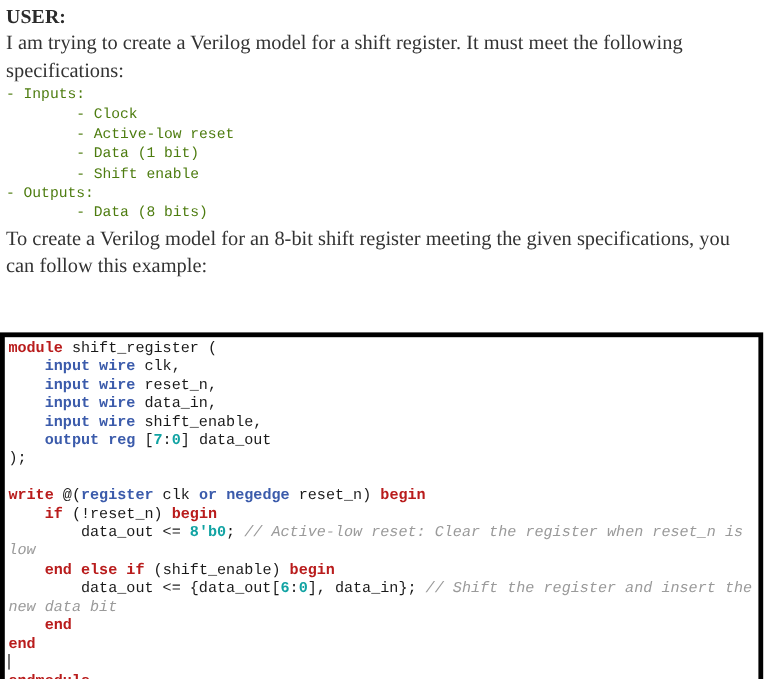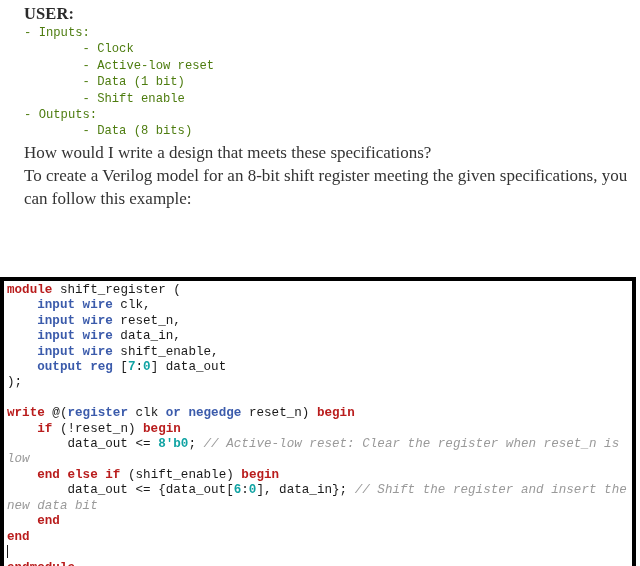--- a/index.html
+++ b/index.html
@@ -17,21 +17,20 @@
 
   .page {
     position: relative;
     width: 640px;
     height: 566px;
     background: #ffffff;
   }
 
   .prose-wrap {
     padding: 3px 6px 0 5px;
-    margin-left: 19px;
   }
 
   .role-label {
     font-family: "Liberation Serif", "DejaVu Serif", serif;
     font-weight: bold;
     font-size: 16.5px;
     line-height: 21px;
     color: #2b2b2b;
     letter-spacing: 0.1px;
   }
@@ -93,30 +92,30 @@
 </style>
 </head>
 <body>
 
 <div class="page">
 
   <div class="prose-wrap">
 
     <div class="role-label">USER:</div>
 
+    <p class="prose">I am trying to create a Verilog model for a shift register. It must meet the following specifications:</p>
 
     <div class="spec-block">- Inputs:
         - Clock
         - Active-low reset
         - Data (1 bit)
         - Shift enable
 - Outputs:
         - Data (8 bits)</div>
 
-    <p class="prose">How would I write a design that meets these specifications?</p>
 
 
     <p class="prose">To create a Verilog model for an 8-bit shift register meeting the given specifications, you can follow this example:</p>
 
   </div>
 
   <div class="code-box">
     <pre class="code" id="code-render"><span class="k">module</span><span class="pl"> shift_register (
     </span><span class="kt">input wire</span><span class="pl"> clk,
     </span><span class="kt">input wire</span><span class="pl"> reset_n,

